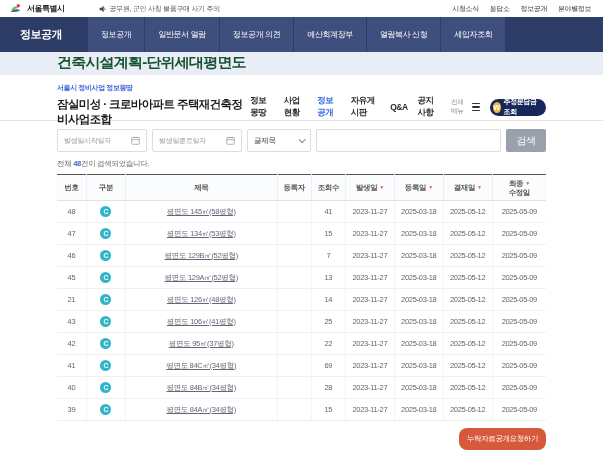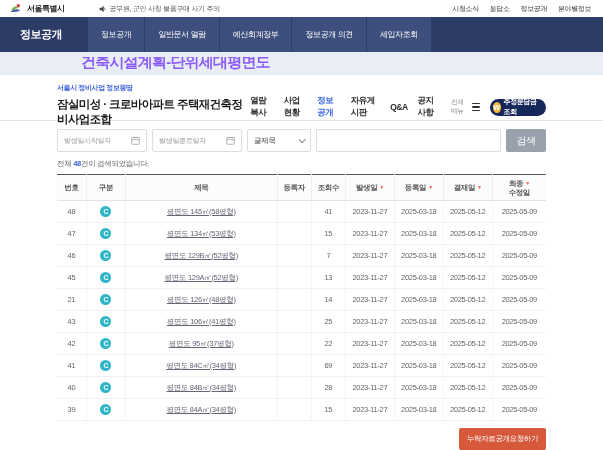--- a/index.html
+++ b/index.html
@@ -20,21 +20,21 @@
   .main-nav { height:35px; background:#2c3c66; display:flex; align-items:stretch; }
   .brand { align-self:center; margin-left:20px; width:68px; font-size:11px; font-weight:bold; color:#fff; letter-spacing:-0.5px; }
   .nav-tabs { display:flex; gap:1px; }
   .nav-tab { background:#3e4f7d; color:#fff; font-size:8px; letter-spacing:-0.4px;
     display:flex; align-items:center; padding:0 13px; cursor:pointer; }
 
   
   .hero-strip { height:23px; background:#e9edf6; padding:5px 0 0 57px; }
   .hero-clip { height:18px; overflow:hidden; }
   .hero-clip span { display:block; margin-top:-5px; font-size:15px; line-height:19px;
-    font-weight:bold; color:#8b5cf6; letter-spacing:-0.8px;margin-left:24px; }
+    font-weight:bold; color:#14532d; letter-spacing:-0.8px; }
 
   
   .content { padding:0 57px; }
 
   .site-header { display:flex; justify-content:center; align-items:flex-start; padding-top:8px; height:45px; }
   .eyebrow { font-size:7px; font-weight:bold; color:#3f62d8; letter-spacing:-0.4px; }
   .coop-title { margin-top:4px; font-size:11.5px; font-weight:bold; color:#1b1b1b; letter-spacing:-0.6px; }
   .site-nav { display:flex; align-items:center; gap:10px; margin-top:12px; }
   .site-nav .nav-link { font-size:8.5px; font-weight:bold; color:#2b2b2b; letter-spacing:-0.5px; cursor:pointer; }
   .site-nav .nav-link.active { color:#3a6ae0; }
@@ -76,21 +76,21 @@
     border-bottom:1px solid #f0f0f0; border-right:1px solid #f4f4f4; height:22px; }
   td:last-child { border-right:none; }
   .sort { color:#e8573f; font-size:5px; margin-left:2px; vertical-align:1px; }
   .badge { display:inline-flex; width:11px; height:11px; border-radius:50%; background:#2fb5c7;
     color:#fff; font-size:7px; font-weight:bold; align-items:center; justify-content:center; }
   td a { color:#667; text-decoration:underline; cursor:pointer; }
   col.c0{width:6%} col.c1{width:8%} col.c2{width:31%} col.c3{width:7%} col.c4{width:7%}
   col.c5{width:10%} col.c6{width:10%} col.c7{width:10%} col.c8{width:11%}
 
   .footer-actions { display:flex; justify-content:flex-end; margin-top:7px; }
-  .request-btn { background:#d6593c; color:#fff; border:none; border-radius:2px;
+  .request-btn { background:#d6593c; color:#fff; border:none; border-radius:8px;
     font-size:7.5px; letter-spacing:-0.4px; padding:6px 8px; cursor:pointer; }
 </style>
 </head>
 <body>
 
 <div class="screen">
 
   <div class="utility-bar">
     <div class="left">
       <span style="display:inline-flex;">
@@ -115,40 +115,41 @@
         <span>정보공개</span>
         <span>분야별정보</span>
       </div>
   </div>
 
   <div class="main-nav">
     <span class="brand">정보공개</span>
     <div class="nav-tabs" id="navTabs">
         <div class="nav-tab">정보공개</div>
         <div class="nav-tab">일반문서 열람</div>
+        <div class="nav-tab">정보공개 의견</div>
         <div class="nav-tab">예산회계장부</div>
-        <div class="nav-tab">정보공개 의견</div>
+        <div class="nav-tab">열람복사 신청</div>
         <div class="nav-tab">세입자조회</div>
       </div>
   </div>
 
   <div class="hero-strip">
     <div class="hero-clip">
       <span>건축시설계획-단위세대평면도</span>
     </div>
   </div>
 
   <div class="content">
     <div class="site-header">
       <div>
         <div class="eyebrow">서울시 정비사업 정보몽땅</div>
         <div class="coop-title">잠실미성 · 크로바아파트 주택재건축정비사업조합</div>
       </div>
       <div class="site-nav" id="siteNav">
-          <span class="nav-link">열람복사</span>
+          <span class="nav-link">정보몽땅</span>
           <span class="nav-link">사업현황</span>
           <span class="nav-link active">정보공개</span>
           <span class="nav-link">자유게시판</span>
           <span class="nav-link">Q&amp;A</span>
           <span class="nav-link">공지사항</span>
           <span class="menu-wrap">
             <span class="menu-label">전체메뉴</span>
             <span class="hamburger">
               <i></i>
               <i></i>

